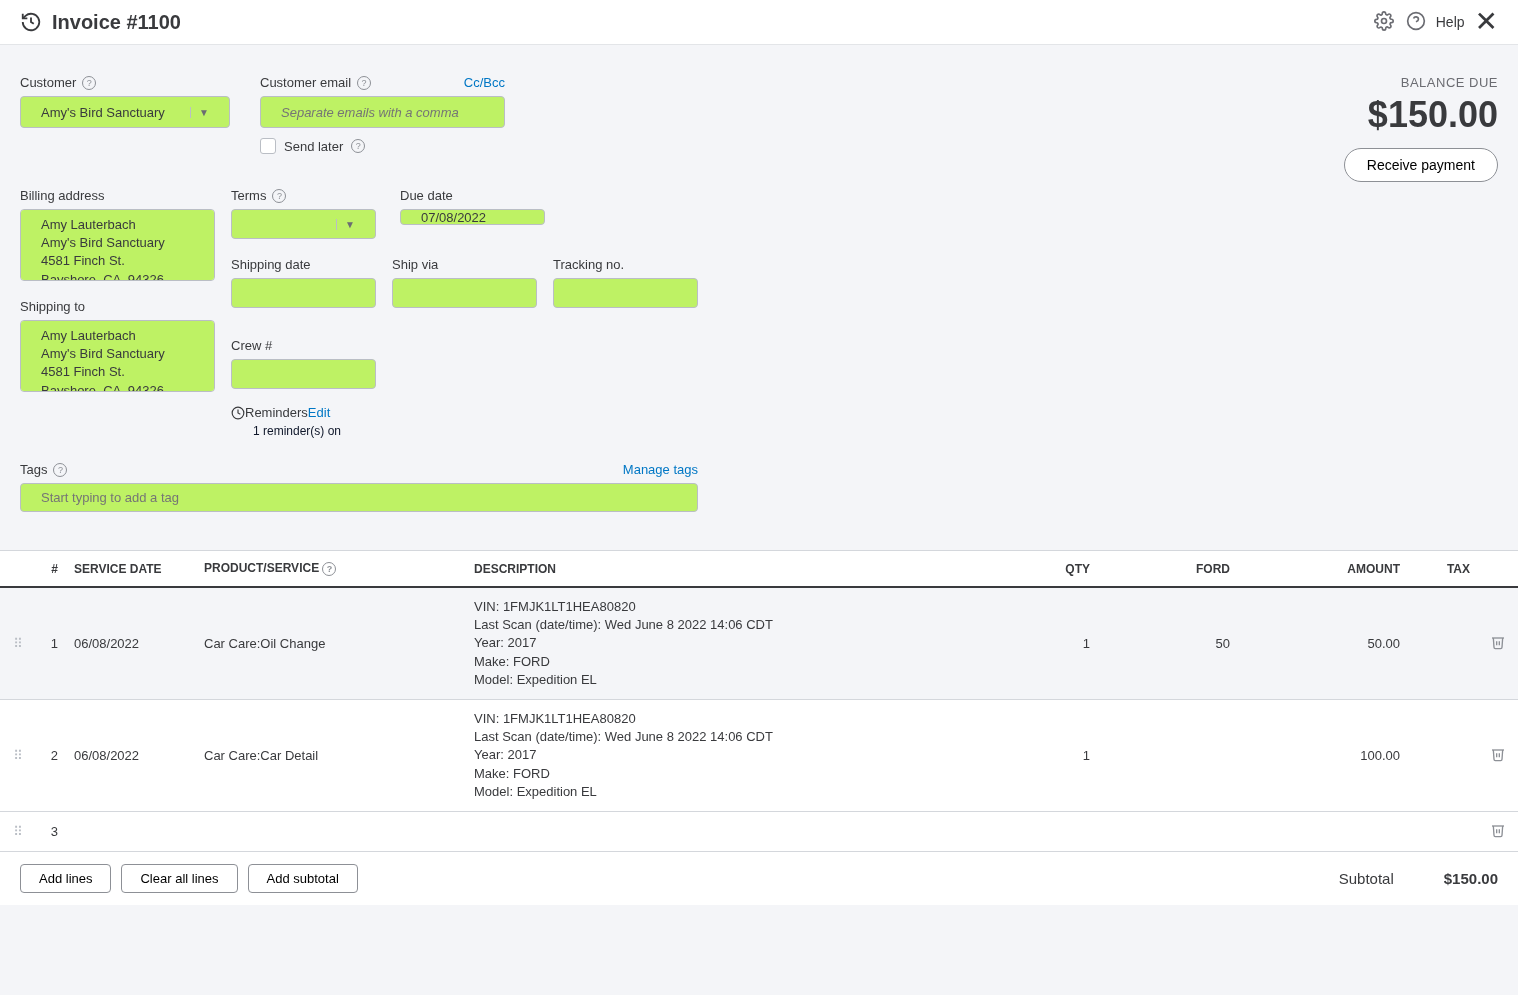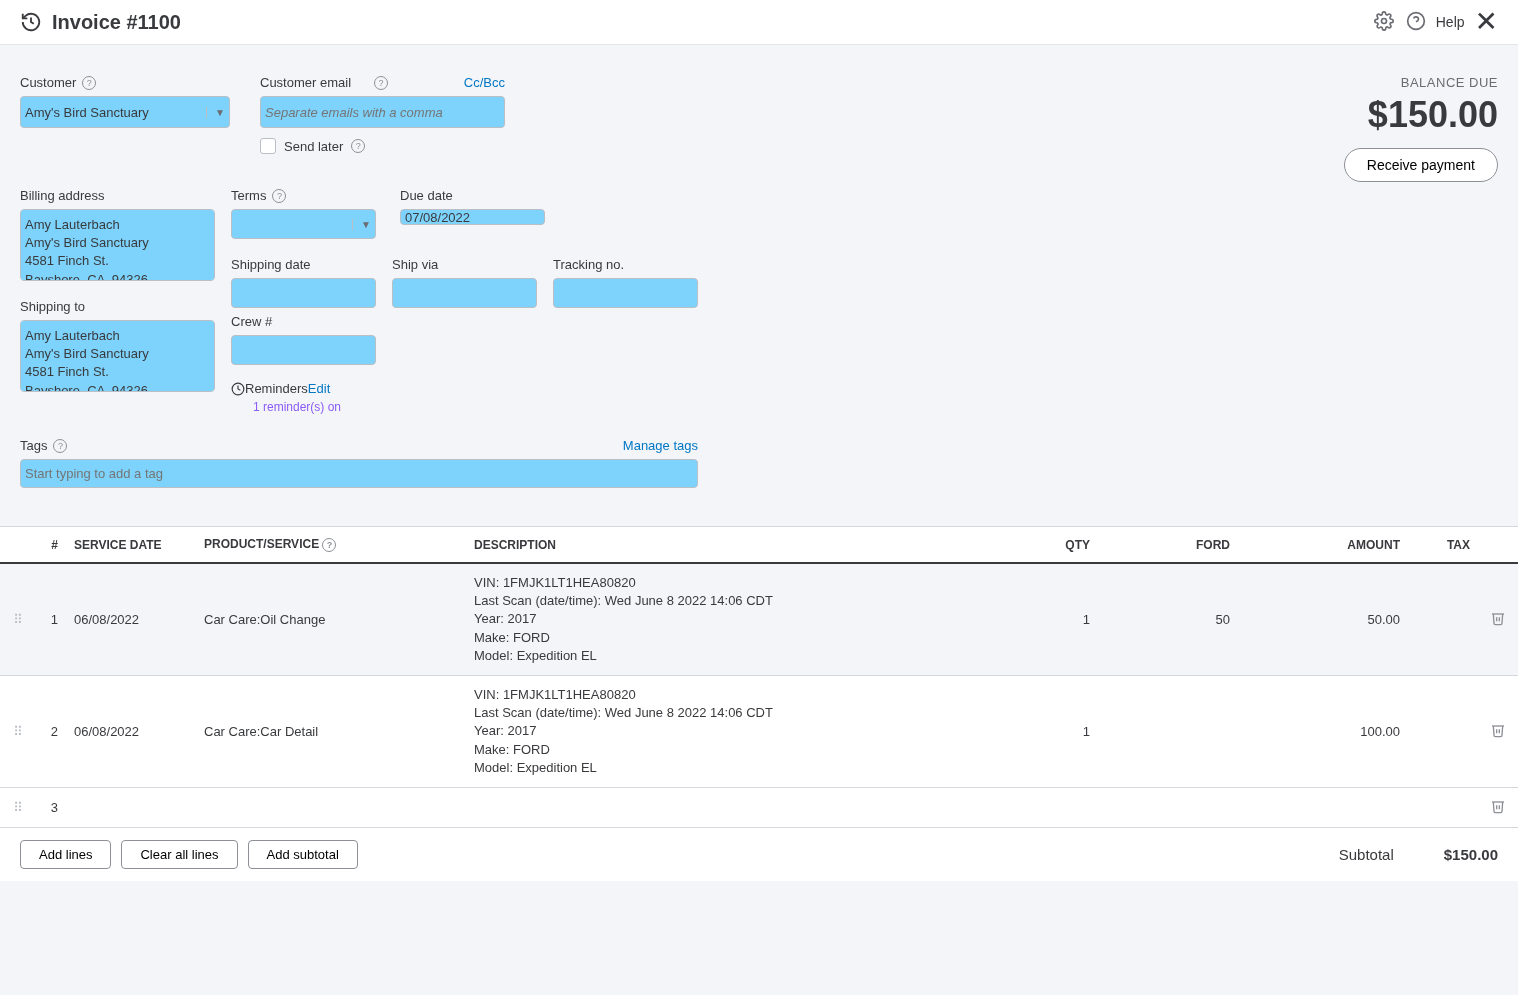--- a/index.html
+++ b/index.html
@@ -10,42 +10,42 @@
 .header-spacer { flex: 1; }
 .header-icon { margin-left: 12px; cursor: pointer; color: #6b6c72; }
 .header-help { margin-left: 10px; font-size: 14px; color: #393a3d; cursor: pointer; }
 .header-close { margin-left: 10px; font-size: 28px; font-weight: 300; cursor: pointer; color: #393a3d; line-height: 1; }
 
 .top-area { padding: 30px 20px 20px 20px; position: relative; }
 .row { display: flex; gap: 30px; }
 .field-group { display: flex; flex-direction: column; }
 .field-label { font-size: 13px; color: #393a3d; margin-bottom: 6px; display: flex; align-items: center; gap: 6px; }
 .help-circle { width: 14px; height: 14px; border: 1px solid #8d9096; border-radius: 50%; display: inline-flex; align-items: center; justify-content: center; font-size: 9px; color: #8d9096; cursor: pointer; }
-input[type="text"], textarea, .select-box { border: 1px solid #babec5; border-radius: 4px; padding: 6px 4px; font-size: 13px; font-family: inherit; background: #7dd3fc; color: #393a3d; }
+input[type="text"], textarea, .select-box { border: 1px solid #babec5; border-radius: 4px; padding: 6px 20px; font-size: 13px; font-family: inherit; background: #bef264; color: #393a3d; }
 textarea { resize: none; line-height: 1.4; }
 .select-box { display: flex; align-items: center; justify-content: space-between; cursor: pointer; }
 .select-caret { border-left: 1px solid #babec5; padding-left: 8px; margin-left: 8px; color: #6b6c72; font-size: 10px; }
 .link { color: #0077c5; cursor: pointer; font-size: 13px; }
 .link-sm { font-size: 12px; }
 .checkbox-row { display: flex; align-items: center; gap: 8px; margin-top: 10px; }
 .checkbox { width: 16px; height: 16px; border: 1px solid #babec5; border-radius: 3px; background: #fff; cursor: pointer; }
 .placeholder { color: #8d9096; font-style: italic; }
 
 .balance-box { position: absolute; right: 20px; top: 30px; text-align: right; }
 .balance-label { font-size: 13px; color: #6b6c72; letter-spacing: 0.5px; }
 .balance-amount { font-size: 36px; font-weight: 700; margin-top: 4px; }
 .receive-btn { margin-top: 12px; border: 1px solid #8d9096; border-radius: 18px; padding: 8px 22px; background: #fff; font-size: 14px; cursor: pointer; }
 
 .second-row { margin-top: 34px; gap: 16px; }
 .third-row { margin-top: 18px; gap: 16px; }
-.crew-row { margin-top: 6px; }
+.crew-row { margin-top: 30px; }
 
 .reminders { margin-top: 16px; margin-left: 228px; }
 .reminders-head { display: flex; align-items: center; font-size: 13px; }
-.reminders-sub { margin-left: 22px; font-size: 12px; color: #8b5cf6; margin-top: 4px; }
+.reminders-sub { margin-left: 22px; font-size: 12px; color: #0f172a; margin-top: 4px; }
 
 .tags-section { margin-top: 24px; }
 .tags-head { display: flex; align-items: center; justify-content: space-between; width: 678px; margin-bottom: 6px; }
 .tags-input { width: 678px; padding: 10px; border: 1px solid #babec5; border-radius: 4px; color: #8d9096; background: #fff; }
 
 .line-items { margin-top: 18px; background: #fff; }
 table { width: 100%; border-collapse: collapse; }
 th { text-align: left; font-size: 12px; font-weight: 700; padding: 10px 8px; border-bottom: 2px solid #393a3d; border-top: 1px solid #d4d7dc; }
 th.right { text-align: right; }
 td { padding: 10px 8px; border-bottom: 1px solid #d4d7dc; vertical-align: middle; font-size: 13px; color: #393a3d; }
@@ -100,21 +100,21 @@
         <span>Customer</span>
         <span class="help-circle">?</span>
       </div>
       <div class="select-box" style="height:32px">
         <span>Amy's Bird Sanctuary</span>
         <span class="select-caret">▼</span>
       </div>
     </div>
     <div class="field-group" style="width:245px">
       <div class="field-label" style="justify-content:space-between">
-        <span style="display:flex;align-items:center;gap:23px">
+        <span style="display:flex;align-items:center;gap:6px">
             <span>Customer email</span>
             <span class="help-circle">?</span>
           </span>
         <span class="link">Cc/Bcc</span>
       </div>
       <input type="text" style="height: 32px;" class="placeholder" placeholder="Separate emails with a comma">
       <div class="checkbox-row">
         <span class="checkbox"></span>
         <span>Send later</span>
         <span class="help-circle">?</span>

